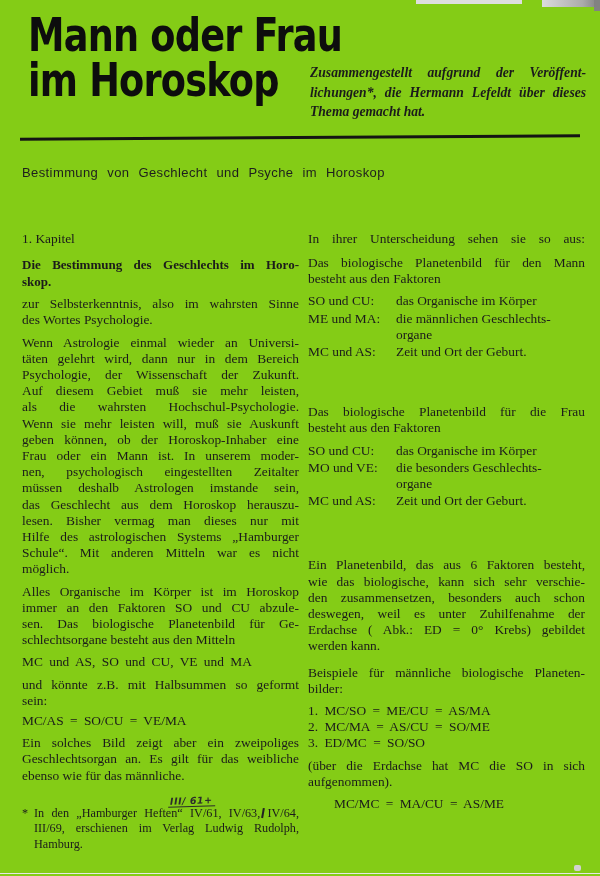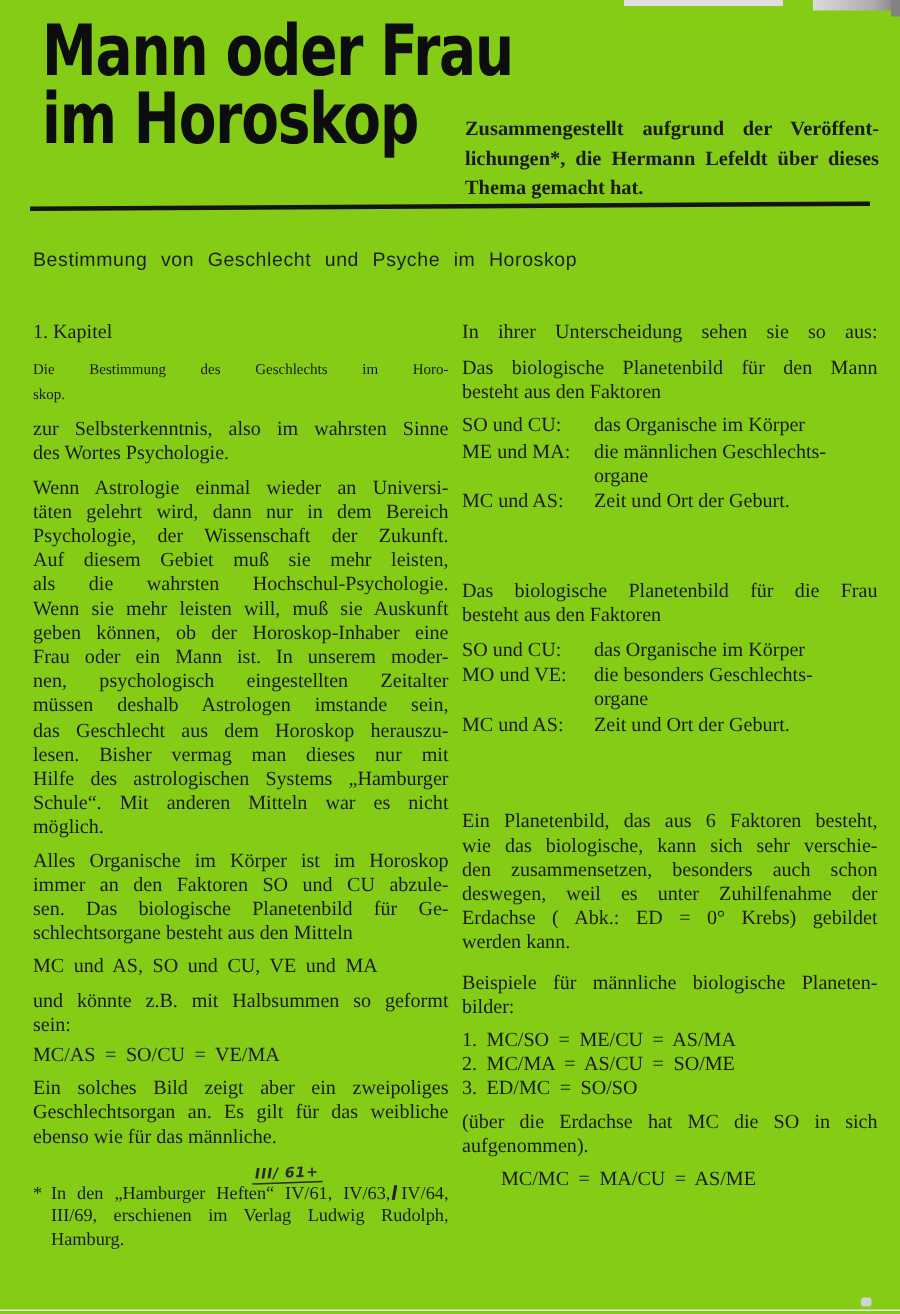--- a/index.html
+++ b/index.html
@@ -22,44 +22,44 @@
   header { position:relative; height:118px; }
   .h-title {
     position:absolute; left:28px; top:12px; margin:0;
     font-family:"DejaVu Sans",sans-serif; font-weight:bold;
     font-size:47px; line-height:45px; letter-spacing:-1px;
     transform:scaleX(0.78); transform-origin:left top;
     white-space:nowrap; color:#0d0d0d;
   }
   .h-title span { display:block; }
   .h-sub {
-    position:absolute; left:310px; top:76px; width:276px;
-    font-weight:bold; font-size:13.6px; line-height:19.5px;
+    position:absolute; left:310px; top:63px; width:276px;
+    font-style:italic; font-weight:bold; font-size:13.6px; line-height:19.5px;
   }
   .rule { margin:18px 20px 0 20px; height:2.5px; background:#141414; transform:rotate(-0.35deg); }
 
   .sec-head {
     margin:26px 0 0 22px;
     font-family:"Liberation Sans","DejaVu Sans",sans-serif;
     font-size:13px; letter-spacing:0.4px; word-spacing:5px; color:#1e1e1e;
   }
 
   
-  .columns { display:flex; gap:9px; padding:0 15px 0 22px; margin-top:32px; }
+  .columns { display:flex; gap:9px; padding:0 15px 0 22px; margin-top:50px; }
   .col { flex:1; min-width:0; }
 
   
   .tline { text-align:justify; text-align-last:justify; }
   .tline.last { text-align-last:left; }
   .plain .tline, .plain .tline.last { text-align:left; text-align-last:left; }
   .jall .tline.last { text-align-last:justify; }
 
   .chapter { margin-bottom:10px; }
   .lead { margin-bottom:6px; }
-  .bold-lead { font-weight:normal; font-size:10px; line-height:16.6px; }
+  .bold-lead { font-weight:bold; font-size:13px; line-height:16.6px; }
   .para { margin-bottom:6px; }
   .formula { margin:4px 0 6px; word-spacing:3px; white-space:nowrap; }
   .indent { padding-left:26px; }
   .examples { margin-bottom:4px; word-spacing:3px; }
   .gap-lg { margin-top:44px; }
   .gap-md { margin-top:10px; }
 
   .defrow { display:flex; margin-bottom:1px; }
   .term { width:88px; flex-shrink:0; }
   .def { flex:1; }

